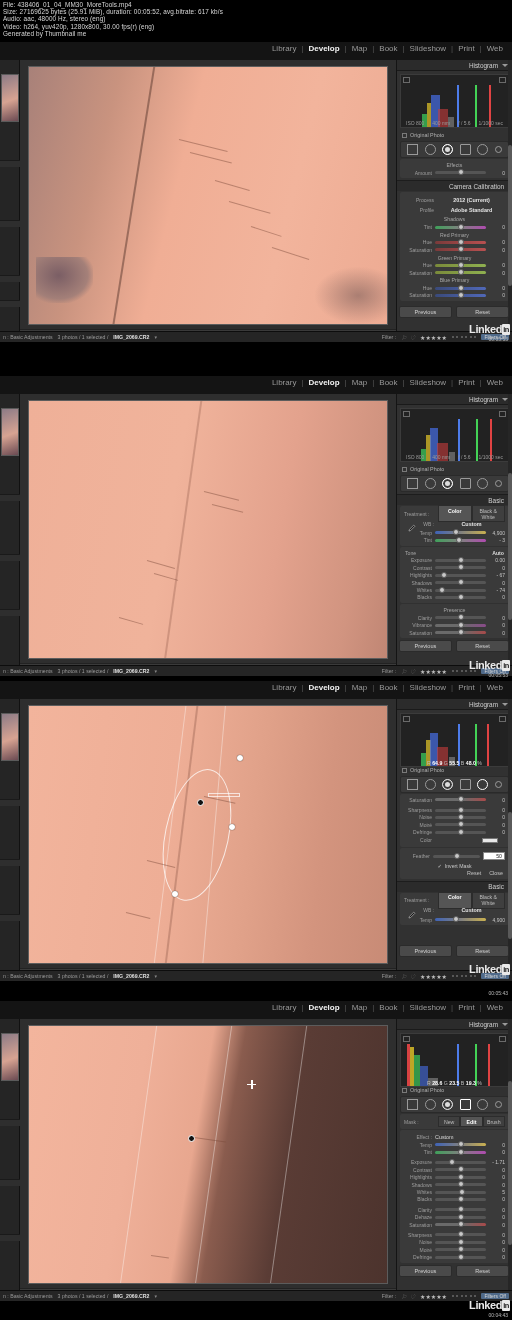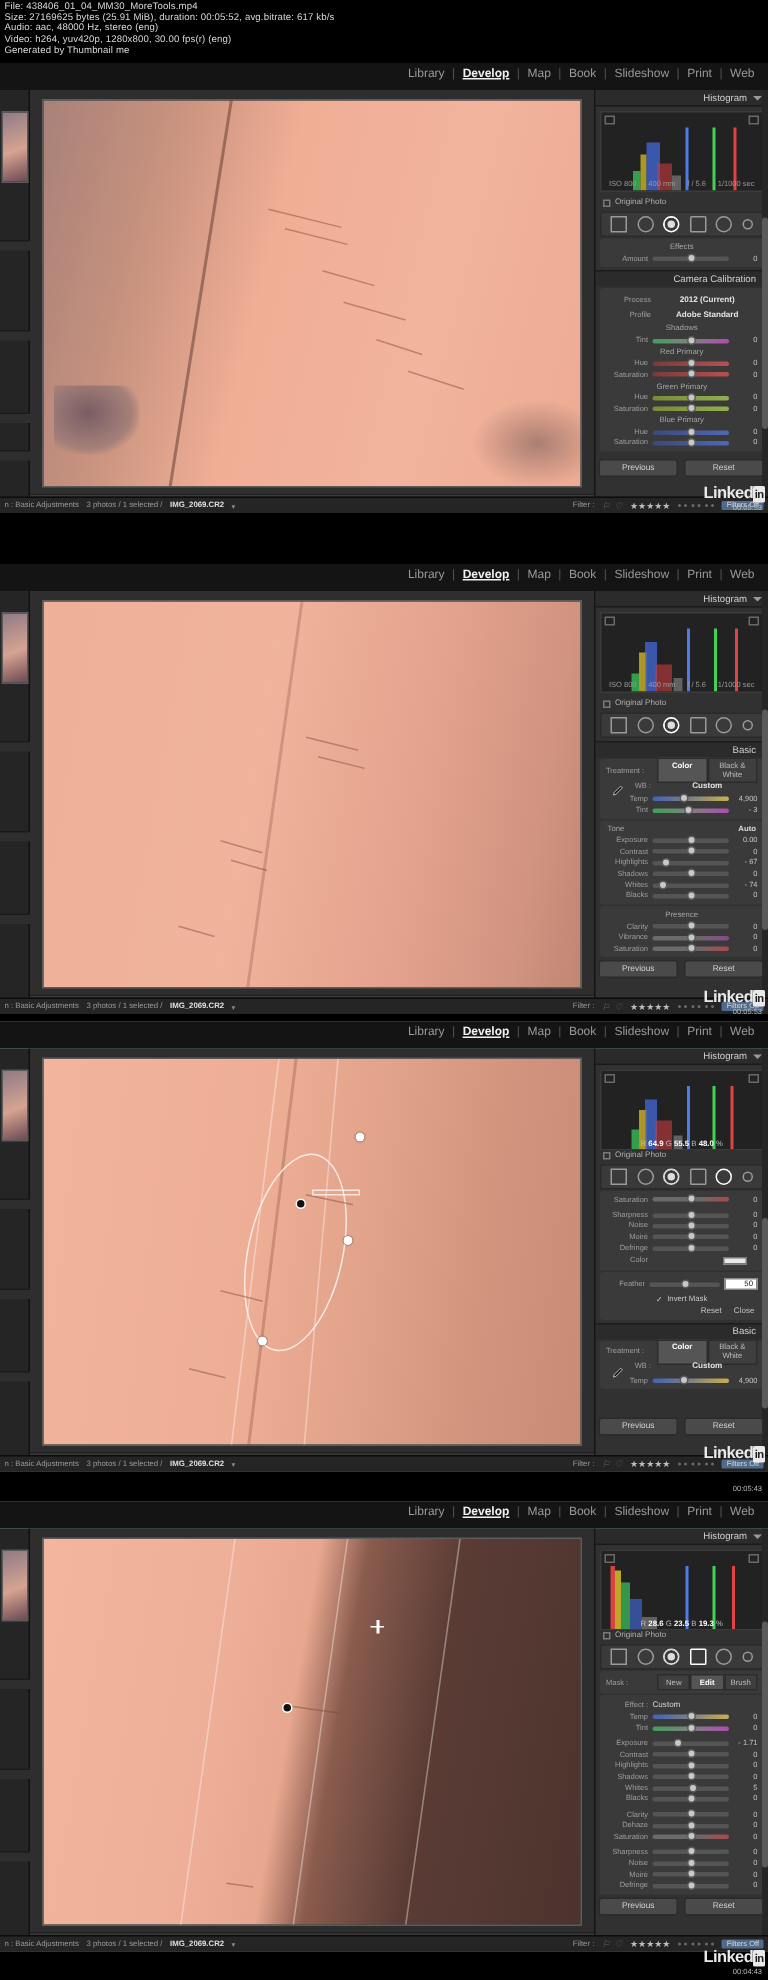--- a/index.html
+++ b/index.html
@@ -9,27 +9,27 @@
     color:#b4b4b4; overflow:hidden;
   }
   .page { position:relative; width:512px; height:1320px; background:#000; }
 
   
   .fileinfo { position:absolute; left:3px; top:1px; width:380px; }
   .fileinfo div { font-size:6.4px; line-height:7.2px; color:#d8d8d8; white-space:nowrap; letter-spacing:.1px;}
 
   
   .panel { position:absolute; left:0; width:512px; background:#1b1b1b; overflow:hidden; }
-  .lrwin { position:absolute; left:0; top:0; width:512px; height:100%; background:#86efac; }
+  .lrwin { position:absolute; left:0; top:0; width:512px; height:100%; background:#737373; }
 
   
   .topbar { position:relative; height:18px; background:#141414; }
   .modules { position:absolute; right:4px; top:2px; display:flex; align-items:center; gap:0; }
   .modules span.m { font-size:8px; color:#999; padding:0 5px; white-space:nowrap;}
-  .modules span.m.active { color:#f2f2f2; font-weight:bold;text-decoration:underline; }
+  .modules span.m.active { color:#f2f2f2; font-weight:bold; }
   .modules span.sep { color:#555; font-size:8px; }
 
   
   .cols { position:relative; display:flex; height:calc(100% - 18px); }
   .leftcol { width:20px; background:#252525; border-right:1px solid #111; position:relative; flex:0 0 20px; }
   .center  { flex:1; position:relative; background:#2b2b2b; display:flex; flex-direction:column; }
   .rightcol{ width:116px; flex:0 0 116px; background:#313131; border-left:1px solid #141414; position:relative; overflow:hidden;}
 
   
   .navthumb { position:absolute; left:1px; top:14px; width:18px; height:48px; background:linear-gradient(160deg,#8d7b86,#d7a392 55%,#6a4a52); border:1px solid #5a5a5a;}

